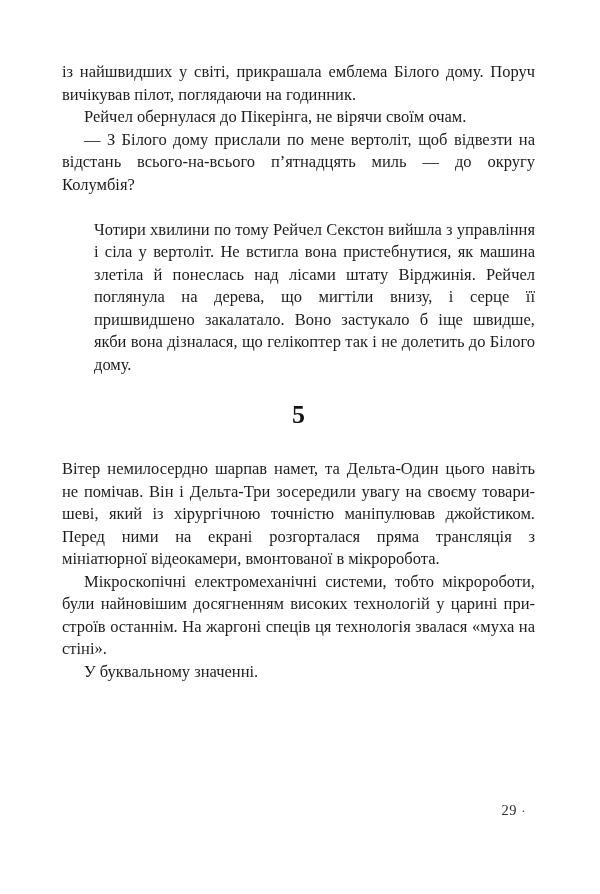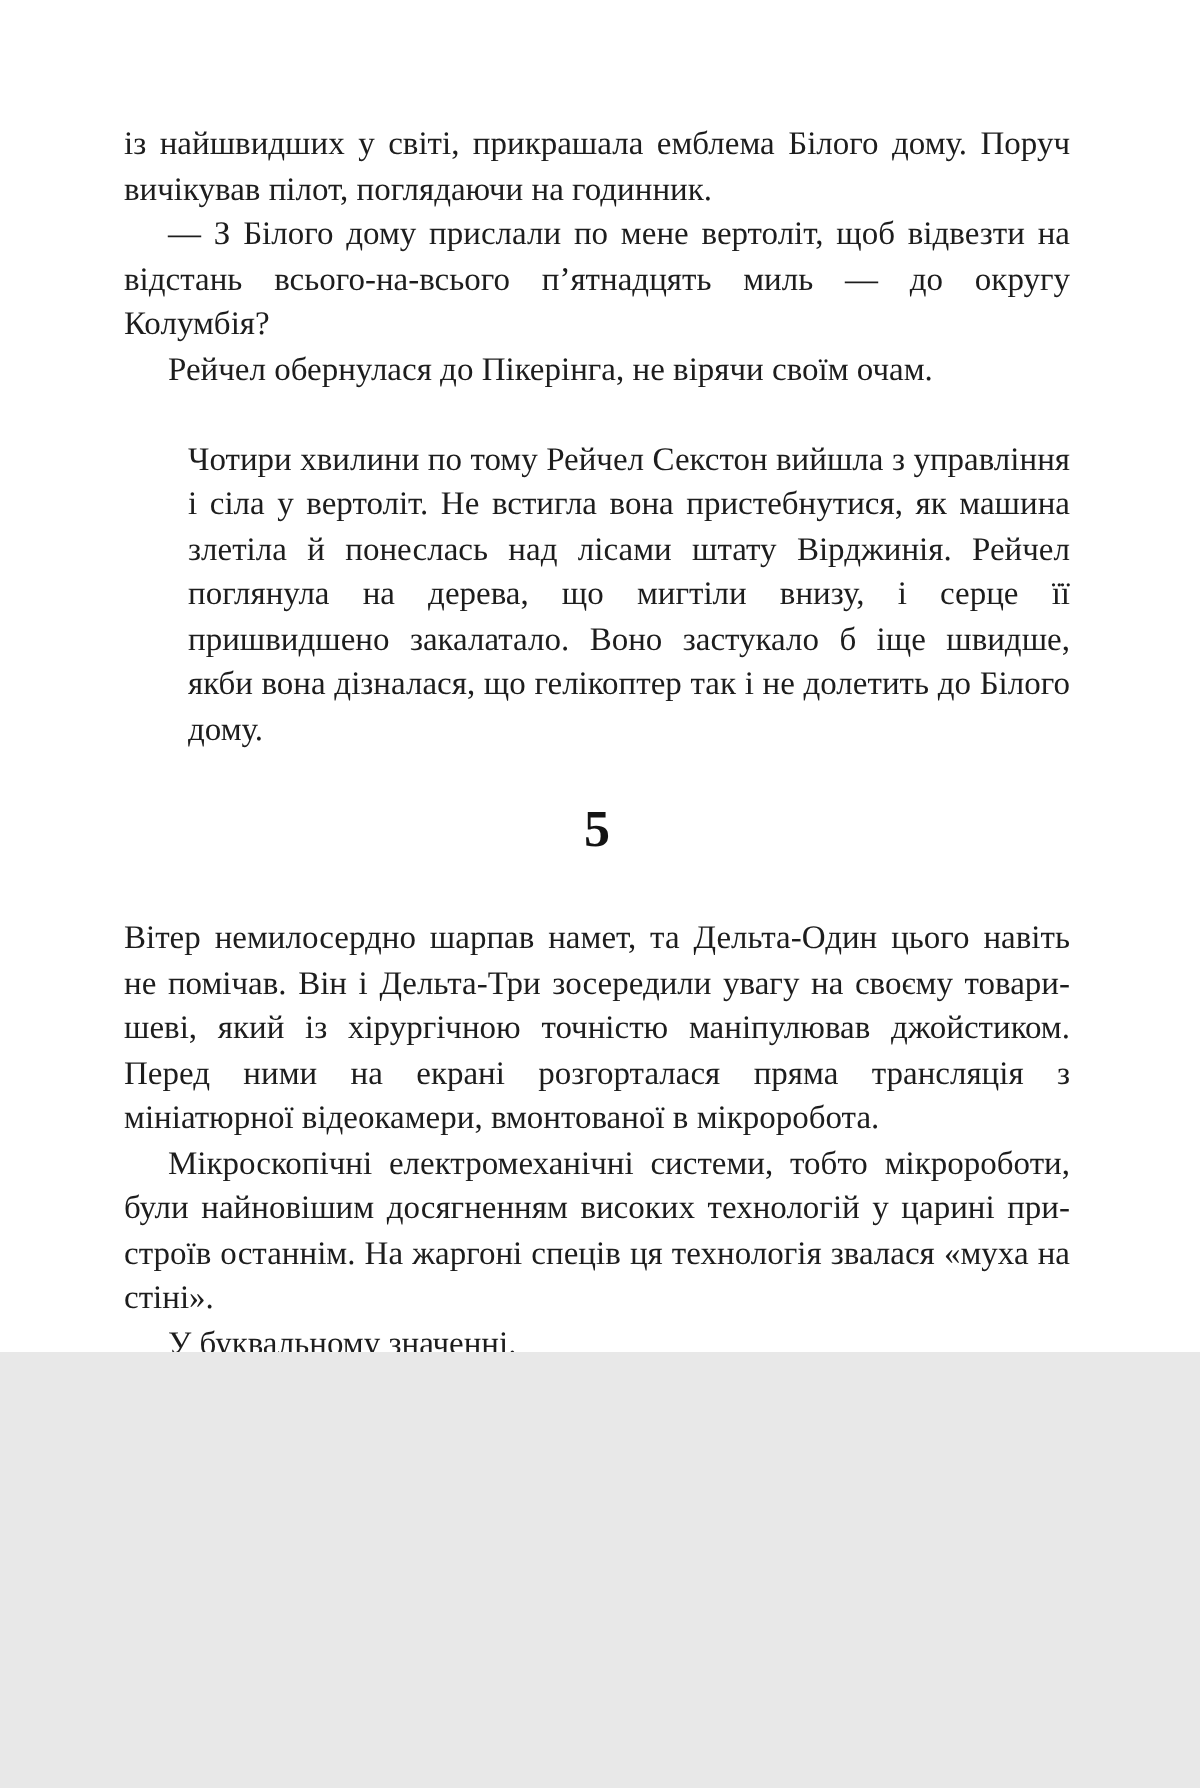--- a/index.html
+++ b/index.html
@@ -3,21 +3,21 @@
 <meta charset="utf-8">
 <style>
   html, body {
     margin: 0;
     padding: 0;
     background: #e8e8e8;
   }
   .book-page {
     position: relative;
     width: 600px;
-    height: 676px;
+    height: 894px;
     margin: 0 auto;
     background: #ffffff;
     font-family: "Liberation Serif", "DejaVu Serif", serif;
     color: #1d1d1d;
     overflow: hidden;
   }
   .text-column {
     position: absolute;
     left: 62px;
     top: 61px;
@@ -65,23 +65,23 @@
 </style>
 </head>
 <body>
 
 <div class="book-page">
 
   <div class="text-column">
 
     <p class="para">із найшвидших у світі, прикрашала емблема Білого дому. Поруч вичікував пілот, поглядаючи на годинник.</p>
 
+    <p class="para indent">Рейчел обернулася до Пікерінга, не вірячи своїм очам.</p>
+
     <p class="para indent">— З Білого дому прислали по мене вертоліт, щоб відвезти на відстань всього-на-всього п’ятнадцять миль — до округу Колумбія?</p>
-
-    <p class="para indent">Рейчел обернулася до Пікерінга, не вірячи своїм очам.</p>
 
 
 
     <p class="para scene-break">Чотири хвилини по тому Рейчел Секстон вийшла з управління і сіла у вертоліт. Не встигла вона пристебнутися, як машина зле­тіла й понеслась над лісами штату Вірджинія. Рейчел поглянула на дерева, що мигтіли внизу, і серце її пришвидшено закалатало. Воно застукало б іще швидше, якби вона дізналася, що гелікоптер так і не долетить до Білого дому.</p>
 
     <h2 class="chapter-heading">5</h2>
 
     <p class="para">Вітер немилосердно шарпав намет, та Дельта-Один цього навіть не помічав. Він і Дельта-Три зосередили увагу на своєму товари­шеві, який із хірургічною точністю маніпулював джойстиком. Перед ними на екрані розгорталася пряма трансляція з мініатюрної відео­камери, вмонтованої в мікроробота.</p>
 
 

